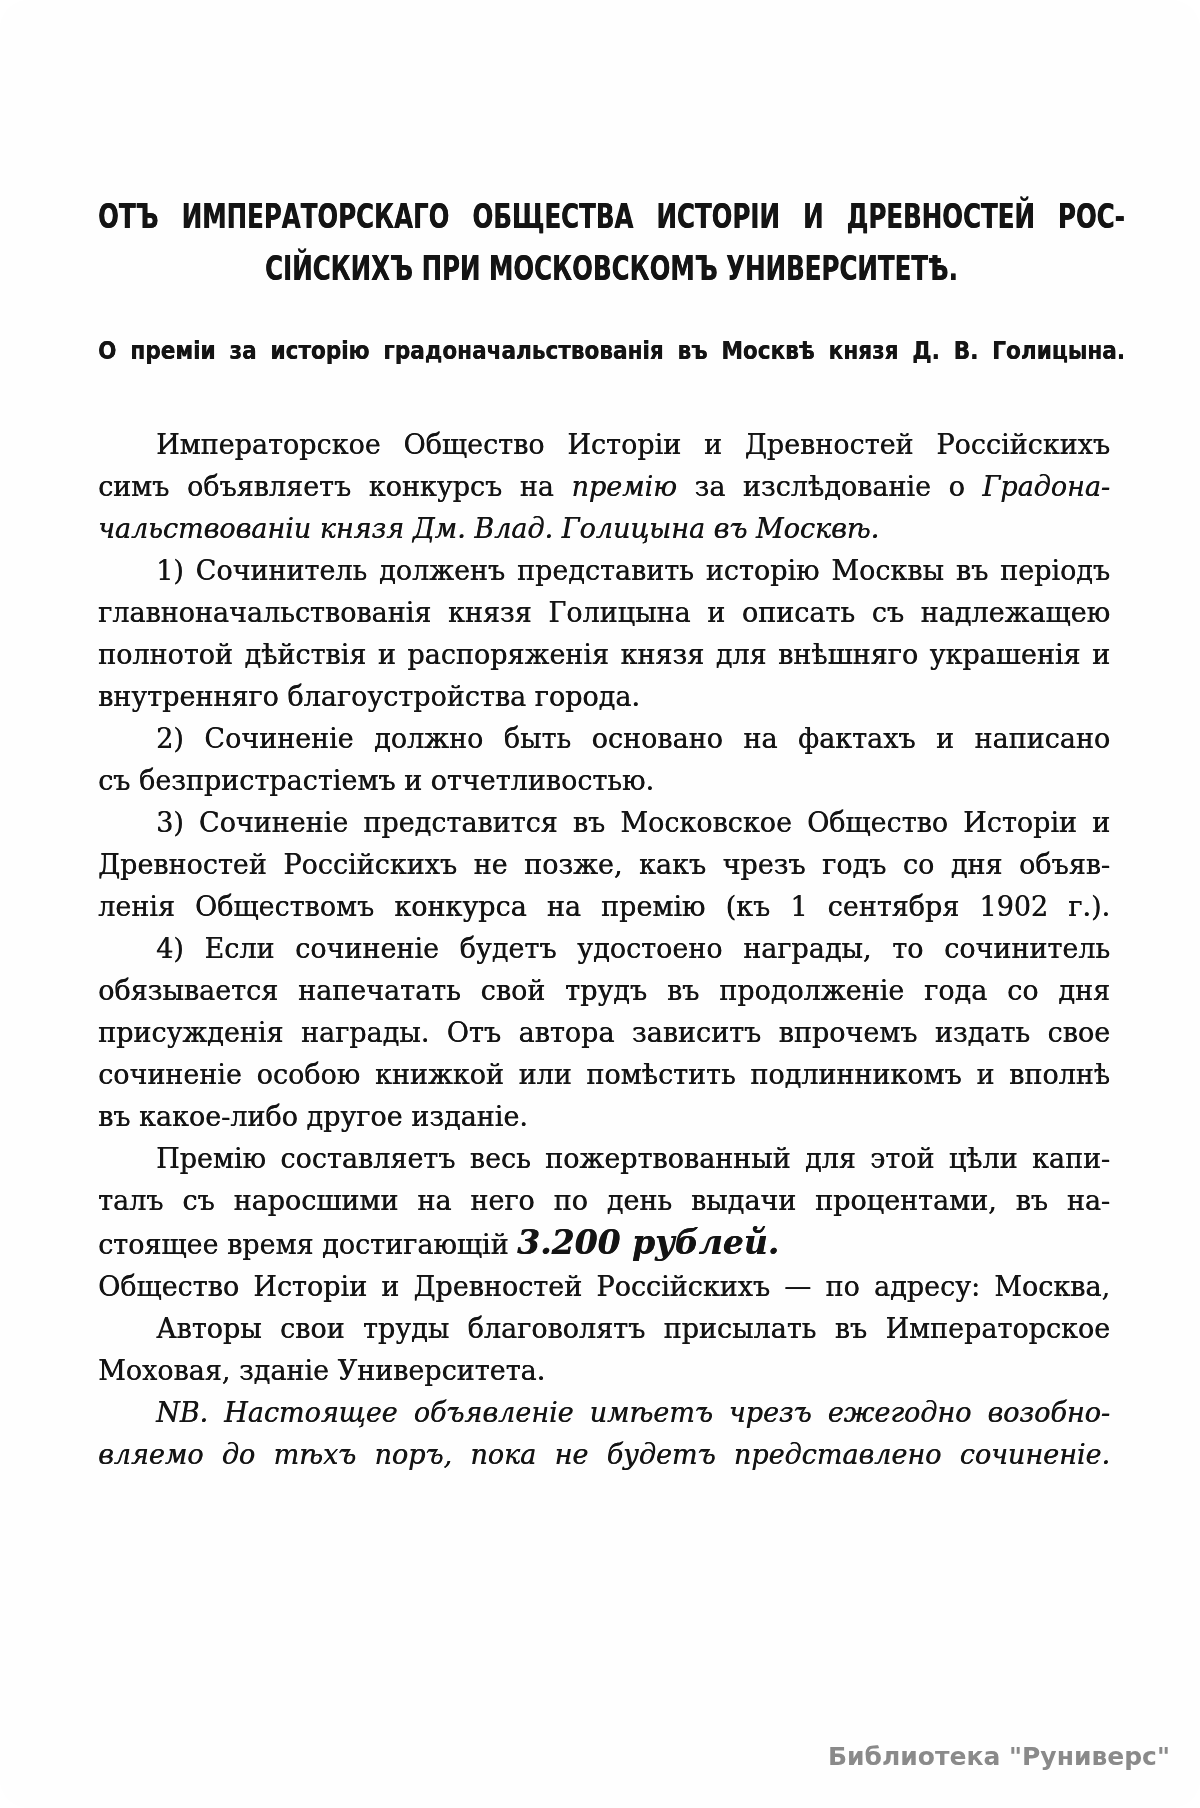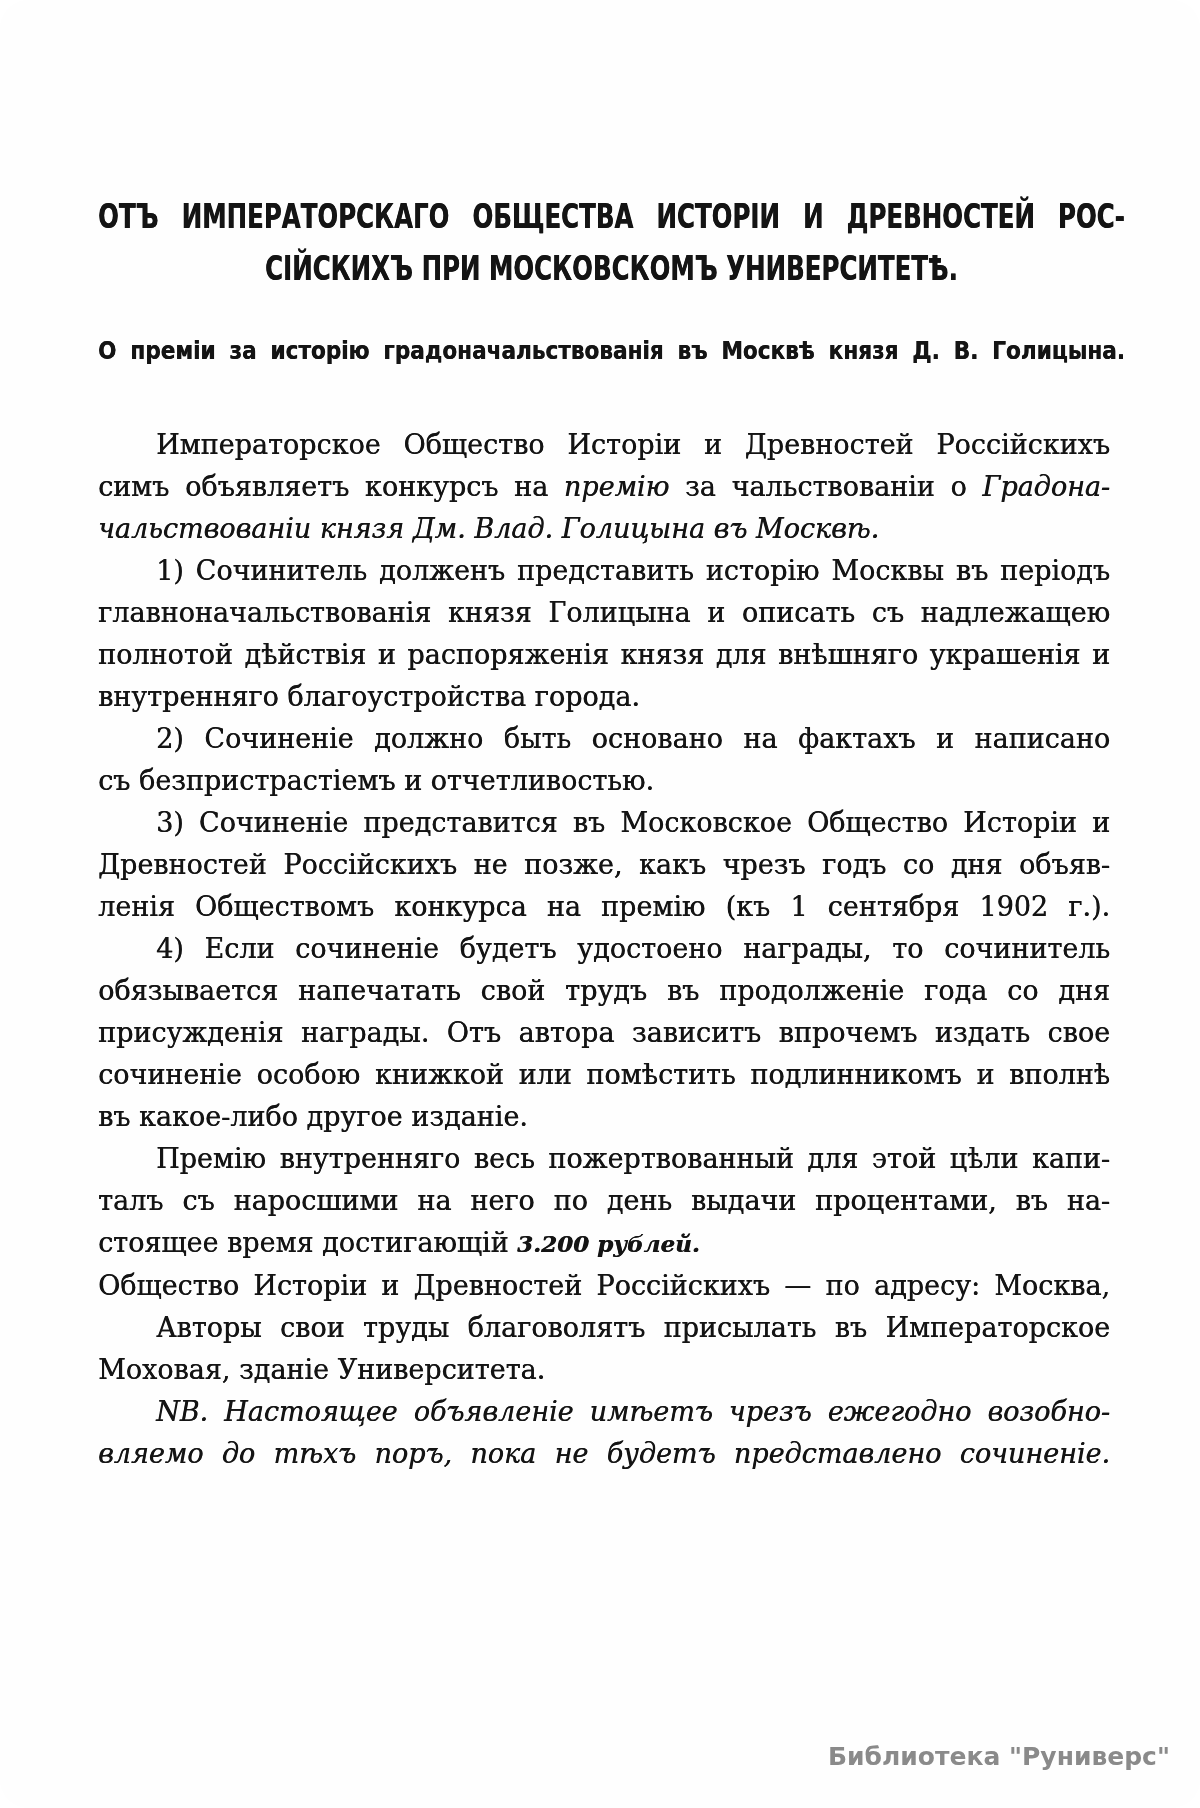--- a/index.html
+++ b/index.html
@@ -53,21 +53,21 @@
     font-family: "DejaVu Serif", serif;
     font-size: 27px;
     line-height: 42px;
     text-shadow: 0.4px 0 currentColor;
     margin-top: 28px;
   }
   .bl { text-align: left; }
   .jl { text-align: justify; text-align-last: justify; }
   .ind { text-indent: 58px; }
   .it { font-style: italic; }
-  .big { font-style: italic; font-weight: bold; font-size: 23px; text-align: right; }
+  .big { font-style: italic; font-weight: bold; font-size: 33px; text-align: right; }
 
   .watermark {
     position: absolute;
     left: 828px;
     top: 1742px;
     font-family: "DejaVu Sans", sans-serif;
     font-weight: bold;
     font-size: 25px;
     color: #8a8a8a;
   }
@@ -81,21 +81,21 @@
     <div class="t1">ОТЪ ИМПЕРАТОРСКАГО ОБЩЕСТВА ИСТОРІИ И ДРЕВНОСТЕЙ РОС-</div>
     <div class="t2">СІЙСКИХЪ ПРИ МОСКОВСКОМЪ УНИВЕРСИТЕТѢ.</div>
   </div>
 
   <div class="subtitle">О преміи за исторію градоначальствованія въ Москвѣ князя Д. В. Голицына.</div>
 
   <div class="body-col">
 
     <div>
       <div class="bl jl ind">Императорское Общество Исторіи и Древностей Россійскихъ</div>
-      <div class="bl jl"><span>симъ объявляетъ конкурсъ на </span><span class="it">премію</span><span> за чальствованіи о </span><span class="it">Градона-</span></div>
+      <div class="bl jl"><span>симъ объявляетъ конкурсъ на </span><span class="it">премію</span><span> за изслѣдованіе о </span><span class="it">Градона-</span></div>
       <div class="bl it">чальствованіи князя Дм. Влад. Голицына въ Москвѣ.</div>
     </div>
 
 
     <div>
       <div class="bl jl ind">1) Сочинитель долженъ представить исторію Москвы въ періодъ</div>
       <div class="bl jl">главноначальствованія князя Голицына и описать съ надлежащею</div>
       <div class="bl jl">полнотой дѣйствія и распоряженія князя для внѣшняго украшенія и</div>
       <div class="bl">внутренняго благоустройства города.</div>
     </div>
@@ -113,21 +113,21 @@
 
     <div>
       <div class="bl jl ind">4) Если сочиненіе будетъ удостоено награды, то сочинитель</div>
       <div class="bl jl">обязывается напечатать свой трудъ въ продолженіе года со дня</div>
       <div class="bl jl">присужденія награды. Отъ автора зависитъ впрочемъ издать свое</div>
       <div class="bl jl">сочиненіе особою книжкой или помѣстить подлинникомъ и вполнѣ</div>
       <div class="bl">въ какое-либо другое изданіе.</div>
     </div>
 
     <div>
-      <div class="bl jl ind">Премію внутренняго весь пожертвованный для этой цѣли капи-</div>
+      <div class="bl jl ind">Премію составляетъ весь пожертвованный для этой цѣли капи-</div>
       <div class="bl jl">талъ съ наросшими на него по день выдачи процентами, въ на-</div>
       <div class="bl"><span>стоящее время достигающій </span><span class="big">3.200 рублей.</span></div>
     </div>
 
     <div>
       <div class="bl jl">Общество Исторіи и Древностей Россійскихъ — по адресу: Москва,</div>
       <div class="bl jl ind">Авторы свои труды благоволятъ присылать въ Императорское</div>
       <div class="bl">Моховая, зданіе Университета.</div>
     </div>
 

